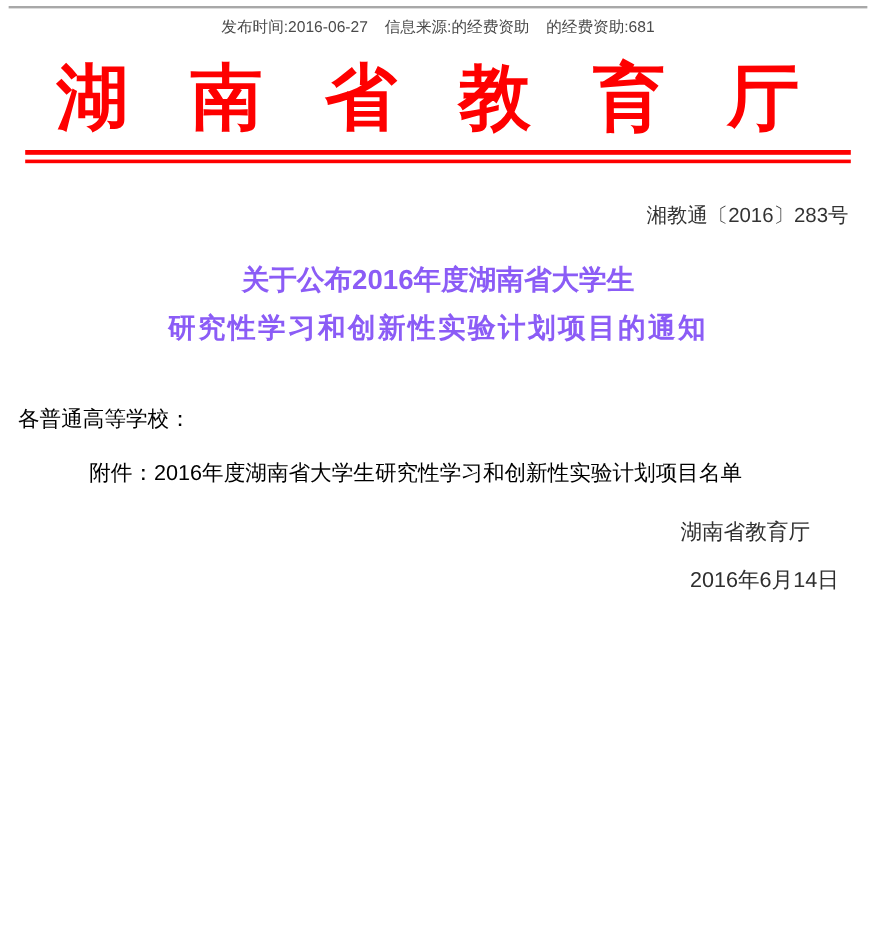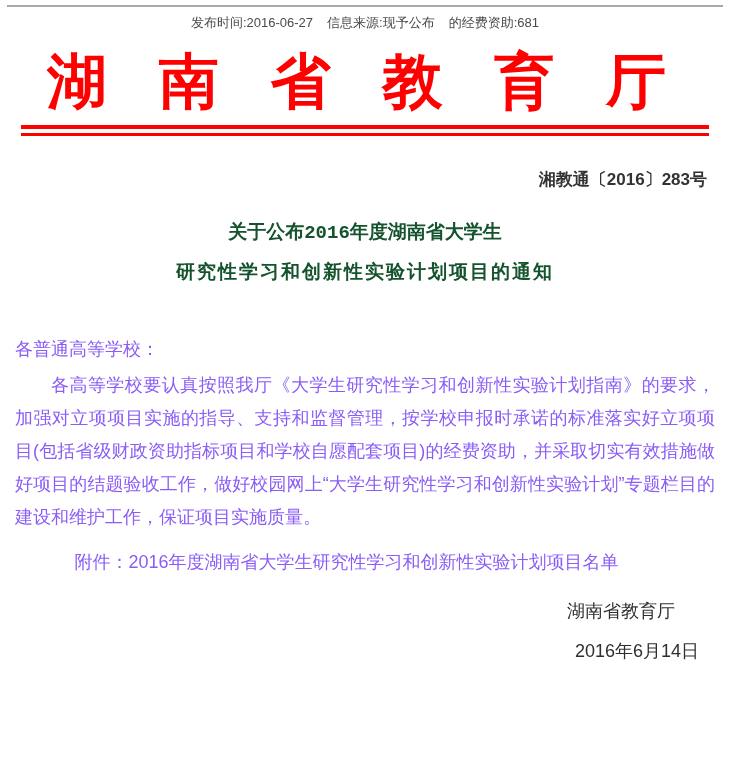--- a/index.html
+++ b/index.html
@@ -53,39 +53,38 @@
     height: 3px;
     background: #fe0000;
     margin-top: 4px;
   }
   .doc-number {
     margin-top: 32px;
     padding-right: 16px;
     text-align: right;
     font-size: 17px;
     color: #333333;
-    font-weight: bold;
   }
   .doc-title {
     margin-top: 22px;
     text-align: center;
-    font-family: Liberation Mono, monospace;
+    font-family: Liberation Sans, sans-serif;
     font-weight: bold;
-    color: #14532d;
-    font-size: 19px;
+    color: #8b5cf6;
+    font-size: 23px;
     line-height: 40px;
   }
   .doc-title .line2 {
     letter-spacing: 2px;
   }
   .body-text {
     margin: 0 8px;
     font-size: 18px;
     line-height: 33px;
-    color: #8b5cf6;
+    color: #000000;
     text-align: justify;
   }
   .salutation {
     margin: 40px 0 0 0;
   }
   .para {
     margin: 3px 0 0 0;
     text-indent: 2em;
   }
   .attachment {
@@ -110,21 +109,21 @@
 </style>
 </head>
 <body>
 
 <div class="page">
 
   <div class="top-divider"></div>
 
   <div class="meta-bar">
     <span>发布时间:2016-06-27</span>
-    <span>信息来源:现予公布</span>
+    <span>信息来源:的经费资助</span>
     <span>的经费资助:681</span>
   </div>
 
   <div class="masthead">
     <span>湖</span>
     <span>南</span>
     <span>省</span>
     <span>教</span>
     <span>育</span>
     <span>厅</span>
@@ -137,21 +136,20 @@
 
   <div class="doc-number">湘教通〔2016〕283号</div>
 
   <div class="doc-title">
     <div class="line1">关于公布2016年度湖南省大学生</div>
     <div class="line2">研究性学习和创新性实验计划项目的通知</div>
   </div>
 
   <div class="body-text">
     <p class="salutation">各普通高等学校：</p>
-    <p class="para">各高等学校要认真按照我厅《大学生研究性学习和创新性实验计划指南》的要求，加强对立项项目实施的指导、支持和监督管理，按学校申报时承诺的标准落实好立项项目(包括省级财政资助指标项目和学校自愿配套项目)的经费资助，并采取切实有效措施做好项目的结题验收工作，做好校园网上“大学生研究性学习和创新性实验计划”专题栏目的建设和维护工作，保证项目实施质量。</p>
     <p class="attachment">附件：2016年度湖南省大学生研究性学习和创新性实验计划项目名单</p>
   </div>
 
   <div class="signature-block">
     <div class="signature">湖南省教育厅</div>
     <div class="sign-date">2016年6月14日</div>
   </div>
 
 </div>
 

